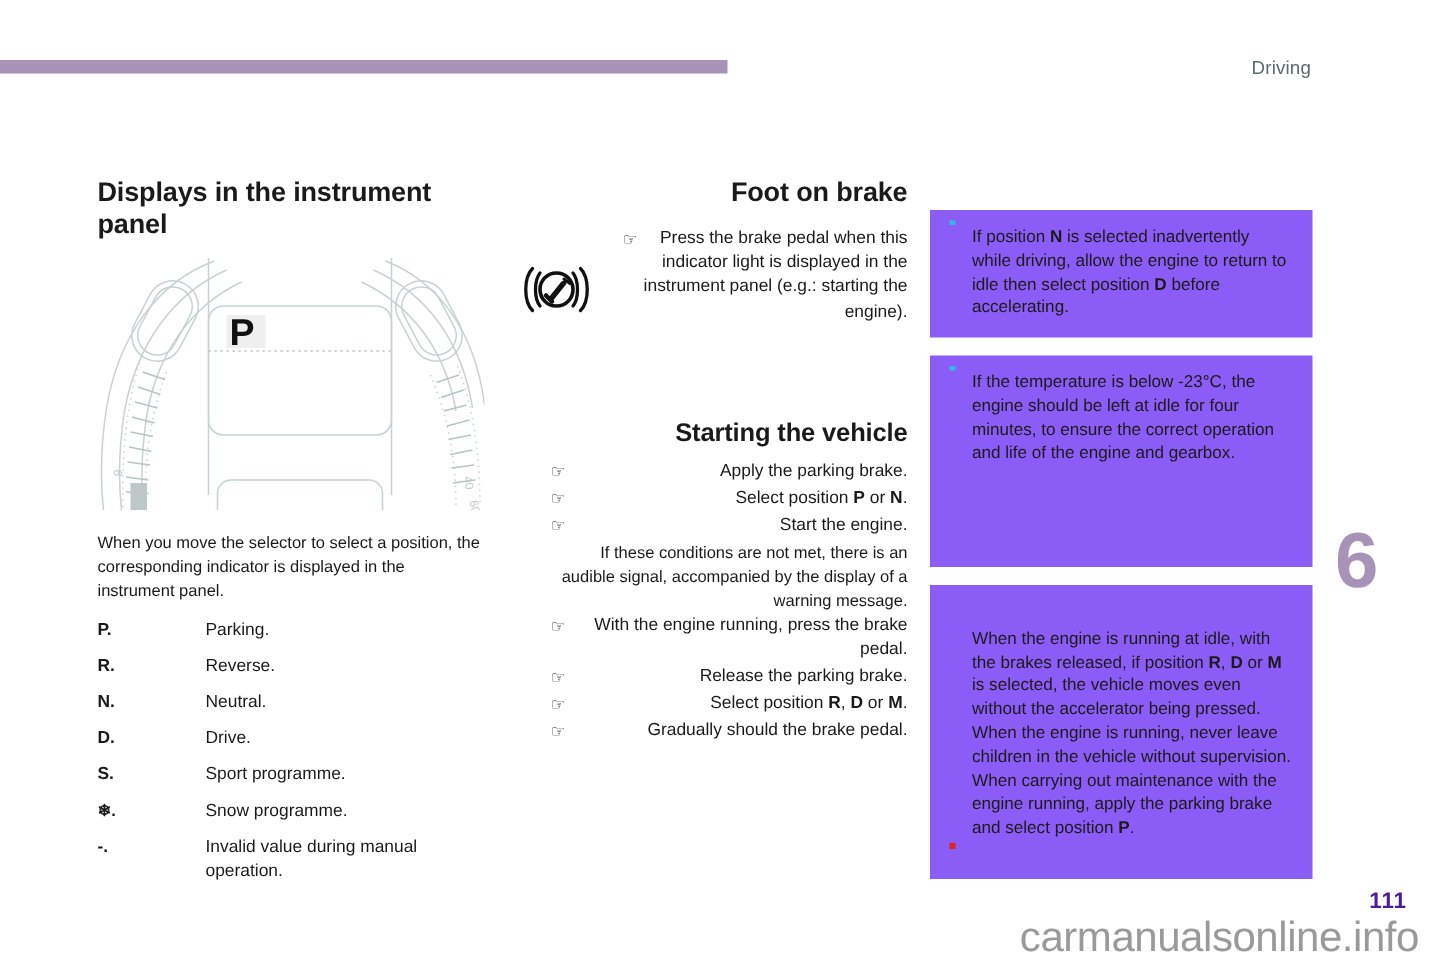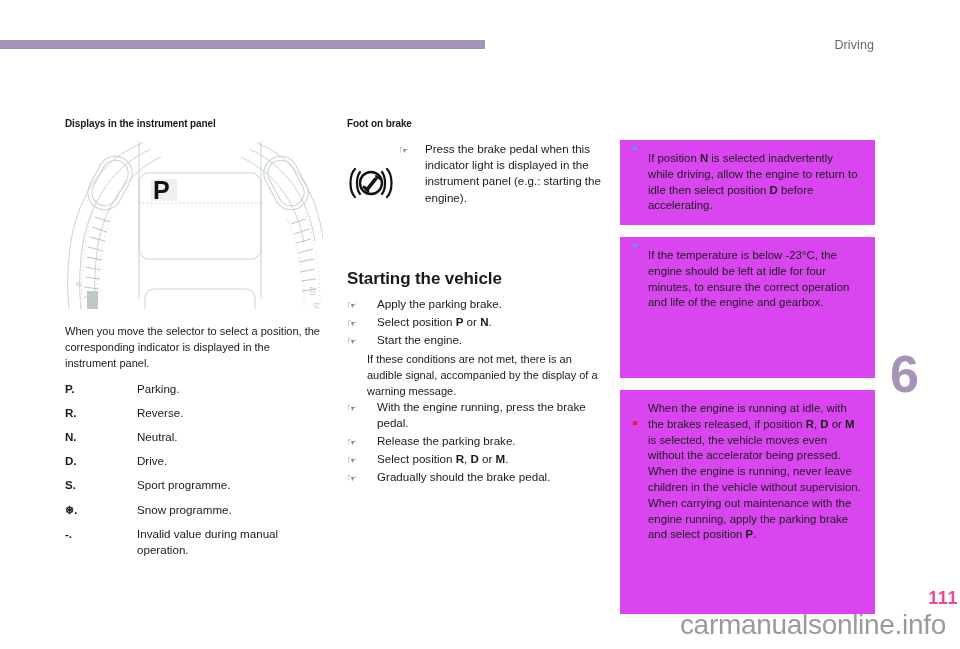--- a/index.html
+++ b/index.html
@@ -40,25 +40,25 @@
     line-height: 1;
   }
 
   
   .col {
     position: absolute;
     top: 118px;
     width: 258px;
   }
   .col-left   { left: 65px;  }
-  .col-mid    { left: 347px; }
+  .col-mid    { left: 347px; text-align: right; }
   .col-right  { left: 620px; width: 255px; top: 140px; }
 
   h2.sec-title {
-    font-size: 10px;
+    font-size: 18px;
     font-weight: bold;
     margin: 0 0 12px 0;
     letter-spacing: -.1px;
   }
   h2.sec-title.big {
     font-size: 17px;
     margin: 0 0 7px 0;
   }
 
   
@@ -120,21 +120,21 @@
   }
   .fob-list {
     margin-left: 52px;
   }
   .fob-list .brow .marker { flex: 0 0 26px; width: 26px; }
 
   .spacer-40 { height: 42px; }
 
   
   .box {
-    background: #d946ef;
+    background: #8b5cf6;
     padding: 11px 14px 25px 11px;
     margin-bottom: 12px;
     position: relative;
     display: flex;
   }
   .box .bicon {
     flex: 0 0 17px;
     width: 17px;
     padding-top: 1px;
   }
@@ -167,29 +167,29 @@
   }
   .icon-warn-bar::after {
     content: "";
     position: absolute;
     left: 0; bottom: -6px;
     width: 4px; height: 4px;
     background: #e2231a;
   }
   .box-1 { height: 85px; }
   .box-2 { height: 141px; }
-  .box-3 { height: 224px; }
+  .box-3 { height: 196px; align-items: flex-end; }
 
   
   .page-num {
     position: absolute;
-    right: 2px; bottom: 40px;
-    font-size: 18px;
+    right: 22px; bottom: 40px;
+    font-size: 15px;
     font-weight: bold;
-    color: #ec4899;
+    color: #4c1d95;
     letter-spacing: .6px;
   }
   .watermark {
     position: absolute;
     right: 14px; bottom: 8px;
     font-size: 28px;
     color: #9a9a9a;
     letter-spacing: -.3px;
     font-weight: 400;
   }

